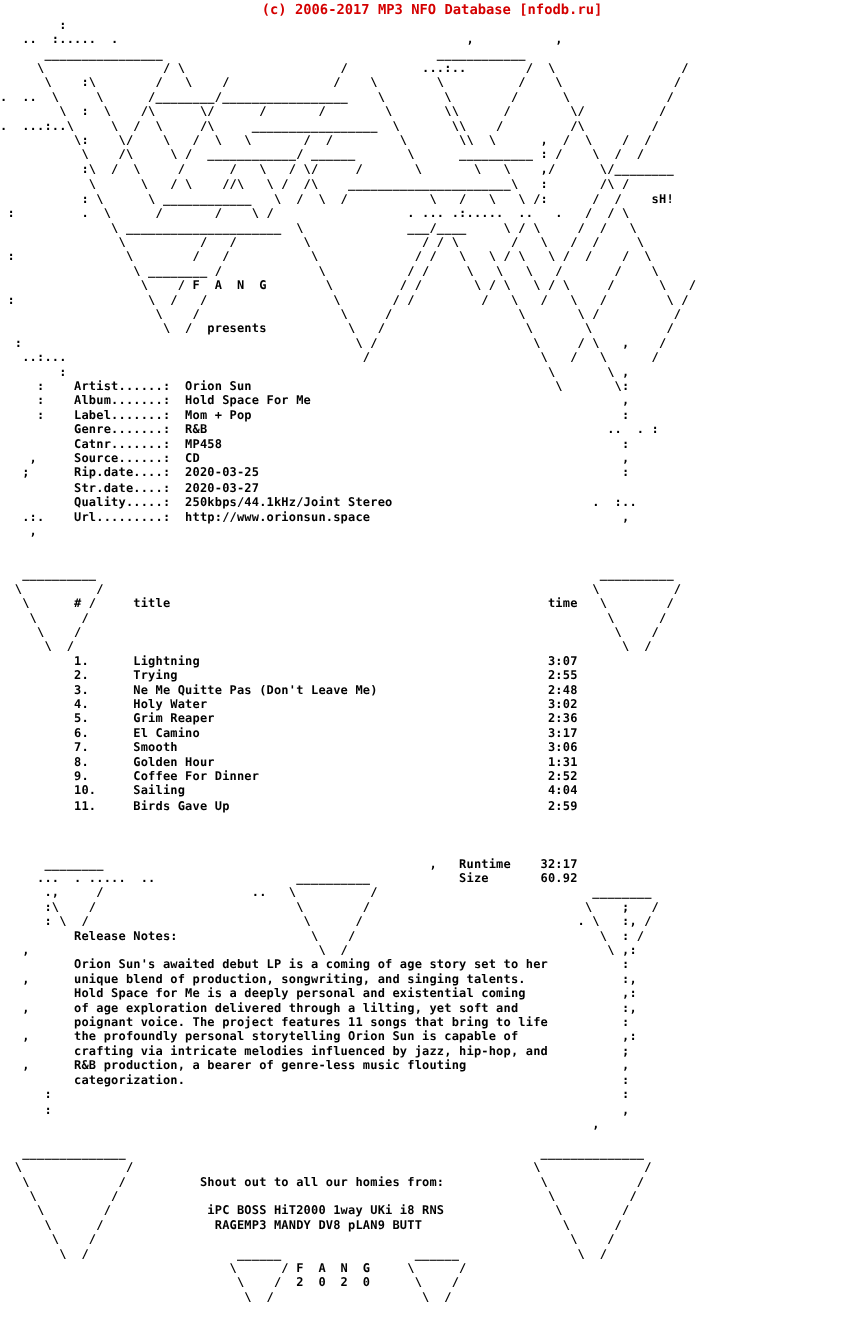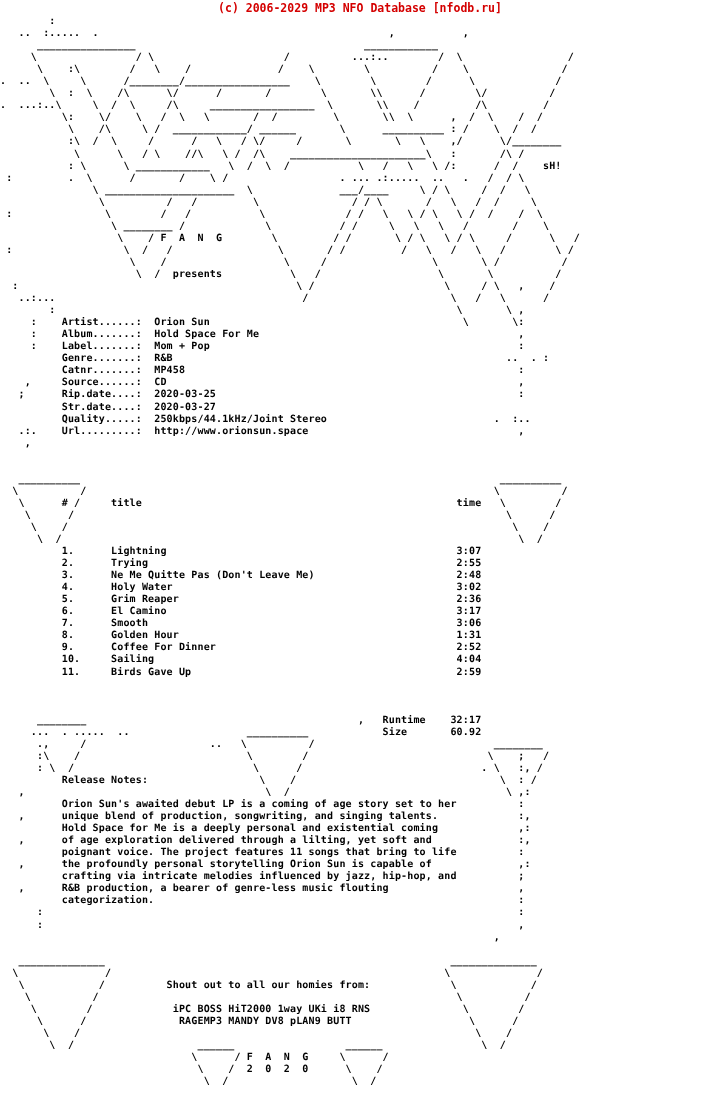--- a/index.html
+++ b/index.html
@@ -50,21 +50,21 @@
     font-weight: bold;
     -webkit-font-smoothing: none;
     text-rendering: geometricPrecision;
   }
 </style>
 </head>
 <body>
 
 <div id="page">
 
-  <div class="hdr">(c) 2006-2029 MP3 NFO Database [nfodb.ru]</div>
+  <div class="hdr">(c) 2006-2017 MP3 NFO Database [nfodb.ru]</div>
 
   <pre id="nfo">        :
    ..  :.....  .                                               ,           ,
       ________________                                     ____________
      \                / \                     /          ...:..        /  \                 /
       \    :\        /   \    /              /    \        \          /    \               /
 .  ..  \     \      /________/_________________    \        \        /      \             /
         \  :  \    /\      \/      /       /        \       \\      /        \/          /
 .  ...:..\     \  /  \     /\     _________________  \       \\    /         /\         /
           \:    \/    \   /  \   \       /  /         \       \\  \      ,  /  \    /  /

